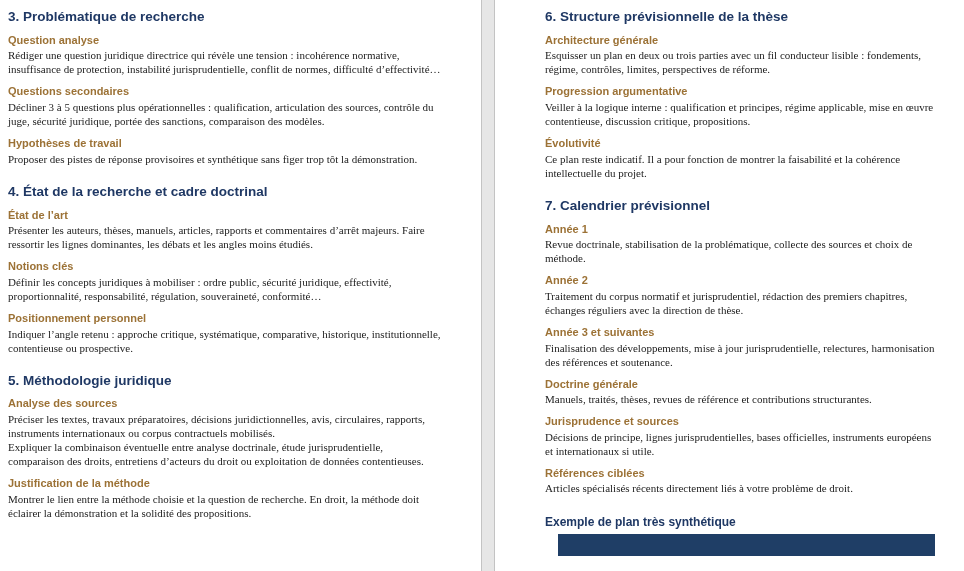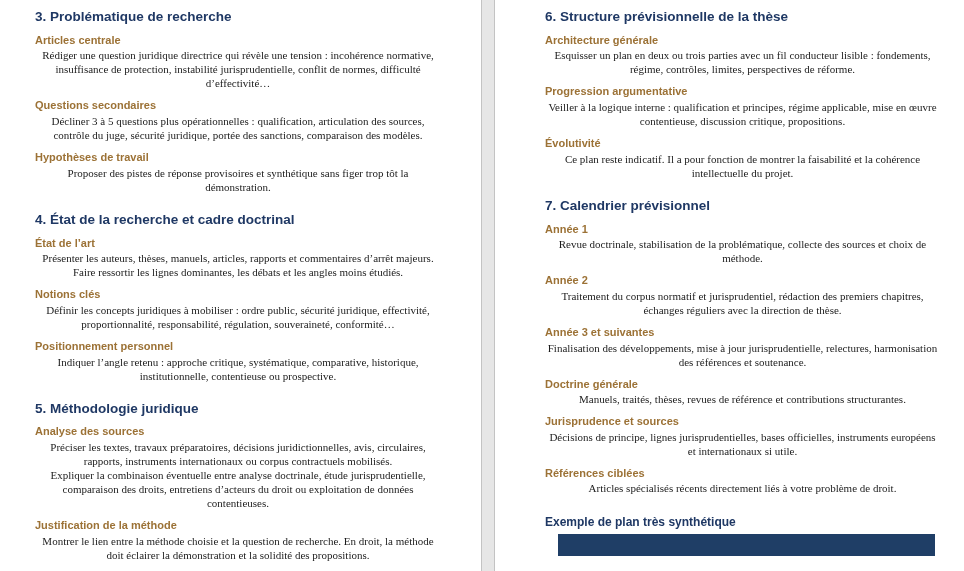--- a/index.html
+++ b/index.html
@@ -12,21 +12,21 @@
     font-family: "Liberation Sans", sans-serif;
   }
   .canvas { position: relative; width: 964px; height: 571px; }
 
   .page {
     position: absolute;
     top: 0;
     background: #ffffff;
     box-sizing: border-box;
   }
-  .page-left  { left: 0;     width: 481px; height: 571px; padding: 8px 40px 0 35px; }
+  .page-left  { left: 0;     width: 481px; height: 571px; padding: 8px 40px 0 8px; }
   .page-right { left: 495px; width: 469px; height: 571px; padding: 8px 24px 0 50px; }
 
   .gutter {
     position: absolute;
     top: 0;
     left: 481px;
     width: 14px;
     height: 571px;
     background: var(--gutter, #e6e6e6);
     border-left: 1px solid #c3c3c3;
@@ -50,21 +50,20 @@
     color: var(--subheading, #9c7236);
     margin: 9px 0 2px 0;
   }
 
   p.body-text {
     font-family: "Liberation Serif", serif;
     font-size: 11px;
     line-height: 14px;
     color: #1c1c1c;
     margin: 0;
-    text-align: center;
   }
 
   h3.table-title {
     font-size: 12px;
     font-weight: bold;
     color: var(--heading, #1f3864);
     margin: 20px 0 5px 0;
   }
 
   .plan-table {
@@ -83,21 +82,21 @@
   }
 </style>
 </head>
 <body>
 
 <div class="canvas">
 
   <div class="page page-left">
 
     <h2 class="section-title first">3. Problématique de recherche</h2>
-    <h3 class="sub-label">Articles centrale</h3>
+    <h3 class="sub-label">Question analyse</h3>
     <p class="body-text">Rédiger une question juridique directrice qui révèle une tension : incohérence normative, insuffisance de protection, instabilité jurisprudentielle, conflit de normes, difficulté d’effectivité…</p>
     <h3 class="sub-label">Questions secondaires</h3>
     <p class="body-text">Décliner 3 à 5 questions plus opérationnelles : qualification, articulation des sources, contrôle du juge, sécurité juridique, portée des sanctions, comparaison des modèles.</p>
     <h3 class="sub-label">Hypothèses de travail</h3>
     <p class="body-text">Proposer des pistes de réponse provisoires et synthétique sans figer trop tôt la démonstration.</p>
 
     <h2 class="section-title">4. État de la recherche et cadre doctrinal</h2>
     <h3 class="sub-label">État de l’art</h3>
     <p class="body-text">Présenter les auteurs, thèses, manuels, articles, rapports et commentaires d’arrêt majeurs. Faire ressortir les lignes dominantes, les débats et les angles moins étudiés.</p>
     <h3 class="sub-label">Notions clés</h3>

